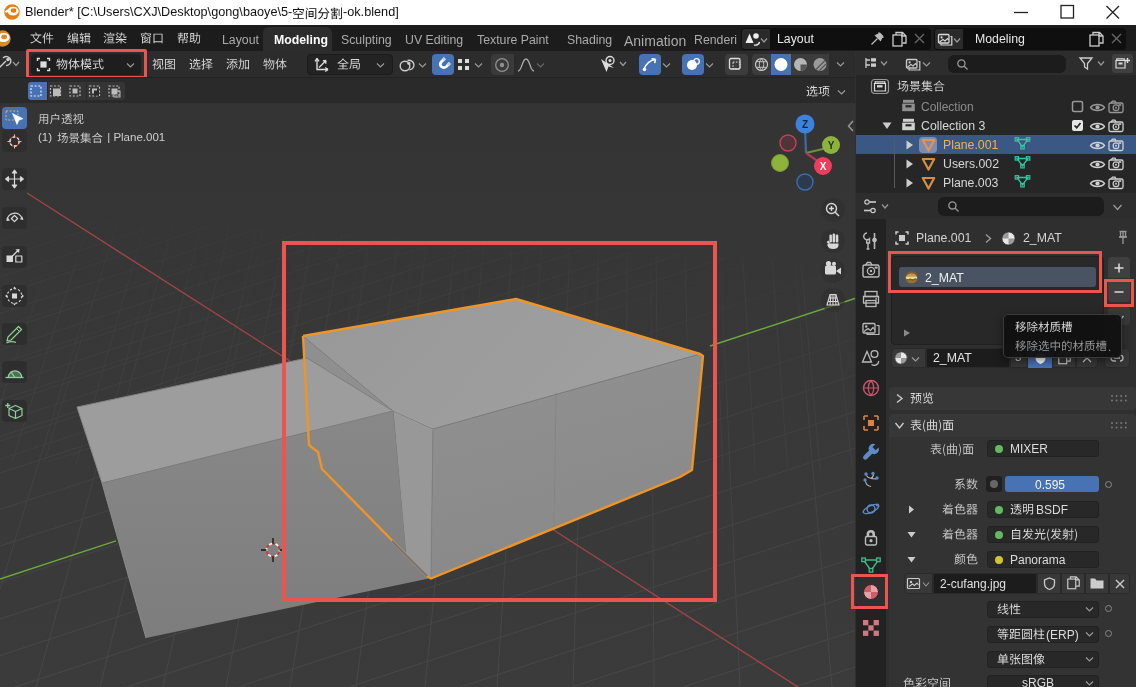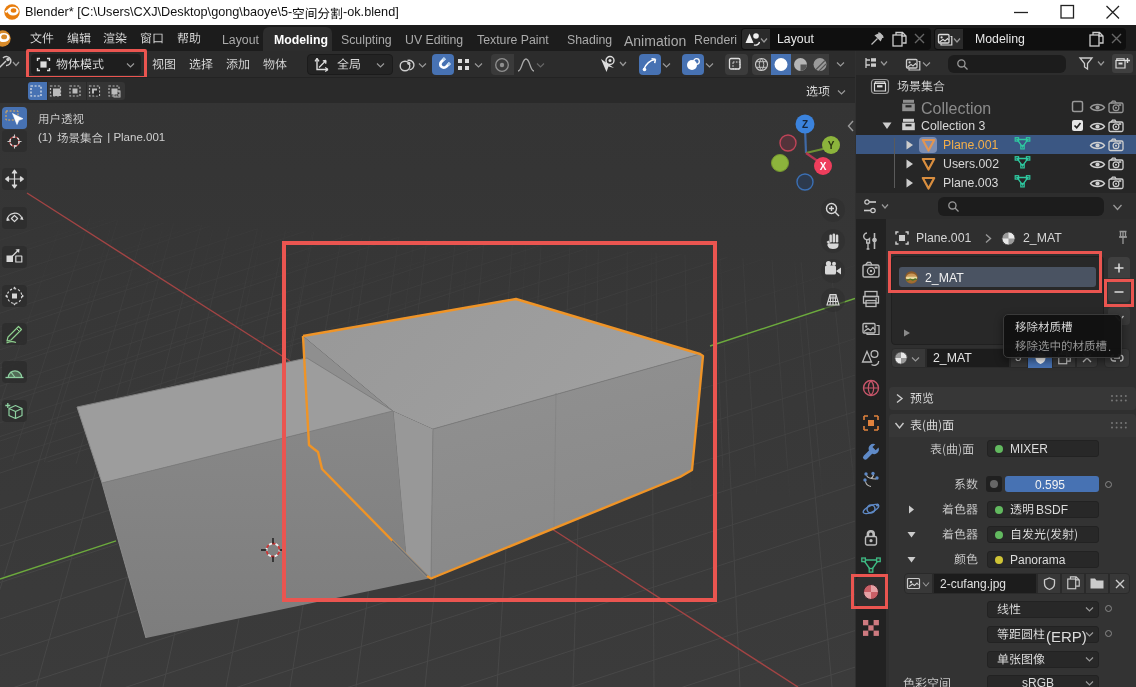--- a/index.html
+++ b/index.html
@@ -597,21 +597,21 @@
 <svg class="ico" style="left:870px;top:78px" width="20" height="17" viewBox="0 0 20 17">
 <rect x="1.5" y="1.5" width="17" height="14" rx="3" fill="none" stroke="#999" stroke-width="1.2"></rect>
 <path d="M4.5 5.5 H15.5 V13 H4.5 Z M5.2 5.5 V3.8 H14.8 V5.5" fill="none" stroke="#ddd" stroke-width="1.2"></path>
 <rect x="7" y="7.2" width="5.5" height="2.2" fill="#ddd"></rect>
 </svg>
 <svg class="ico" style="left:901px;top:99px" width="15" height="13" viewBox="0 0 15 13">
 <rect x="2" y="0.8" width="11" height="3" fill="#909090"></rect>
 <rect x="1.2" y="4.6" width="12.6" height="7.6" fill="#909090"></rect>
 <rect x="4.5" y="6.2" width="6" height="2.2" fill="#262626"></rect>
 </svg>
-<div class="lat" style="left:921px;top:100px;font-size:16px;color:#8b8b8b">Collection</div>
+<div class="lat" style="left:921px;top:100px;font-size:12px;color:#8b8b8b">Collection</div>
 <svg class="ico" style="left:1071px;top:100px" width="13" height="13" viewBox="0 0 13 13">
       <rect x="1.5" y="1.5" width="10" height="10" rx="1.5" fill="none" stroke="#999" stroke-width="1.5"></rect>
     </svg>
 <svg class="ico" style="left:1089px;top:101px" width="17" height="13" viewBox="0 0 17 13">
 <path d="M1.5 6.5 C4.5 2.5 12.5 2.5 15.5 6.5 C12.5 10.5 4.5 10.5 1.5 6.5 Z" fill="none" stroke="#989898" stroke-width="1.3"></path>
 <circle cx="8.5" cy="6.5" r="2.1" fill="#989898"></circle>
 </svg>
 <svg class="ico" style="left:1108px;top:100px" width="16" height="14" viewBox="0 0 16 14">
 <rect x="1" y="3" width="14" height="9.5" rx="1.5" fill="none" stroke="#989898" stroke-width="1.3"></rect>
 <circle cx="8" cy="7.8" r="2.9" fill="none" stroke="#989898" stroke-width="1.2"></circle>
@@ -1047,21 +1047,21 @@
 <svg class="ico" style="left:1085px;top:605px" width="9" height="8" viewBox="0 0 9 8">
       <path d="M1 2.5 L4.5 6 L8 2.5" fill="none" stroke="#999" stroke-width="1.2"></path>
     </svg>
 <div class="abs" style="left:1105px;top:605px;width:7px;height:7px;border-radius:50%;border:1.4px solid #888"></div>
 <div class="abs" style="left:987px;top:626px;width:112px;height:17px;background:#282828;border-radius:3px;border:1px solid #222"></div>
 <span style="position:absolute;top:628px;left:997px;display:inline-block;line-height:0">
       <svg class="zj" width="48" height="12" viewBox="0 0 48 12" style="overflow:visible">
         <path fill="#dcdcdc" d="M6.9 0.4C6.6 1.4 5.9 2.4 5.2 3L5.5 3.2L5.5 4.1L1.8 4.1L1.8 4.8L5.5 4.8L5.5 5.9L0.6 5.9L0.6 6.7L8 6.7L8 7.7L1 7.7L1 8.5L8 8.5L8 10.4C8 10.6 7.9 10.7 7.7 10.7C7.5 10.7 6.8 10.7 6 10.7C6.1 10.9 6.3 11.3 6.3 11.5C7.3 11.5 8 11.5 8.4 11.4C8.8 11.2 8.9 11 8.9 10.5L8.9 8.5L11.1 8.5L11.1 7.7L8.9 7.7L8.9 6.7L11.5 6.7L11.5 5.9L6.4 5.9L6.4 4.8L10.3 4.8L10.3 4.1L6.4 4.1L6.4 3.2L6.3 3.2C6.5 2.9 6.8 2.6 7 2.3L7.8 2.3C8.2 2.7 8.5 3.3 8.7 3.7L9.4 3.3C9.3 3 9.1 2.6 8.8 2.3L11.3 2.3L11.3 1.5L7.4 1.5C7.6 1.2 7.7 0.9 7.8 0.6ZM2.7 9C3.5 9.6 4.3 10.3 4.7 10.9L5.4 10.3C5 9.8 4.1 9 3.3 8.5ZM2.2 0.4C1.8 1.5 1.2 2.5 0.4 3.2C0.6 3.3 1 3.6 1.2 3.7C1.5 3.3 1.9 2.8 2.3 2.3L2.8 2.3C3 2.7 3.2 3.3 3.3 3.6L4.1 3.3C4 3 3.9 2.6 3.7 2.3L5.9 2.3L5.9 1.5L2.7 1.5C2.8 1.2 3 0.9 3.1 0.6Z M13.8 1.8L16.1 1.8L16.1 3.9L13.8 3.9ZM18.6 4.7L21.8 4.7L21.8 7.2L18.6 7.2ZM23.3 1.1L17.7 1.1L17.7 11L23.5 11L23.5 10.2L18.6 10.2L18.6 8L22.7 8L22.7 3.9L18.6 3.9L18.6 2L23.3 2ZM12.4 10.1L12.6 11C13.9 10.6 15.6 10.1 17.2 9.7L17.1 8.9L15.6 9.3L15.6 7.2L17.1 7.2L17.1 6.4L15.6 6.4L15.6 4.7L17 4.7L17 1L13 1L13 4.7L14.7 4.7L14.7 9.5L13.8 9.8L13.8 5.9L13 5.9L13 10Z M28 3L31.9 3L31.9 3.9L28 3.9ZM27.3 2.4L27.3 4.5L32.7 4.5L32.7 2.4ZM29.6 6.3L29.6 7C29.6 7.7 29.4 8.7 26.2 9.3C26.4 9.5 26.6 9.8 26.7 10C30 9.2 30.4 8 30.4 7.1L30.4 6.3ZM30.3 8.6C31.2 9 32.5 9.7 33.1 10.1L33.5 9.4C32.8 9 31.5 8.4 30.6 8ZM27 5.3L27 8.4L27.8 8.4L27.8 6L32.2 6L32.2 8.3L33 8.3L33 5.3ZM25 1L25 11.5L25.8 11.5L25.8 11.1L34.1 11.1L34.1 11.5L35 11.5L35 1ZM25.8 10.3L25.8 1.7L34.1 1.7L34.1 10.3Z M43.2 0.8C43.6 1.4 44 2.2 44.1 2.7L45 2.4C44.8 1.9 44.4 1.1 44.1 0.5ZM38.4 0.5L38.4 2.8L36.6 2.8L36.6 3.6L38.3 3.6C37.9 5.3 37.2 7.2 36.4 8.2C36.6 8.4 36.8 8.8 36.9 9.1C37.4 8.3 38 7.1 38.4 5.8L38.4 11.5L39.2 11.5L39.2 5.4C39.6 6 40.1 6.8 40.3 7.2L40.9 6.6C40.6 6.2 39.7 4.8 39.2 4.3L39.2 3.6L40.8 3.6L40.8 2.8L39.2 2.8L39.2 0.5ZM41.3 6.3L41.3 7.2L43.7 7.2L43.7 10.3L40.6 10.3L40.6 11.1L47.5 11.1L47.5 10.3L44.7 10.3L44.7 7.2L47 7.2L47 6.3L44.7 6.3L44.7 3.6L47.3 3.6L47.3 2.8L41 2.8L41 3.6L43.7 3.6L43.7 6.3Z"></path>
       </svg>
     </span>
-<div class="lat" style="left:1046px;top:628px;font-size:15px;color:#dcdcdc">(ERP)</div>
+<div class="lat" style="left:1046px;top:628px;font-size:12px;color:#dcdcdc">(ERP)</div>
 <svg class="ico" style="left:1085px;top:630px" width="9" height="8" viewBox="0 0 9 8">
       <path d="M1 2.5 L4.5 6 L8 2.5" fill="none" stroke="#999" stroke-width="1.2"></path>
     </svg>
 <div class="abs" style="left:1105px;top:630px;width:7px;height:7px;border-radius:50%;border:1.4px solid #888"></div>
 <div class="abs" style="left:987px;top:651px;width:112px;height:17px;background:#282828;border-radius:3px;border:1px solid #222"></div>
 <span style="position:absolute;top:653px;left:997px;display:inline-block;line-height:0">
       <svg class="zj" width="48" height="12" viewBox="0 0 48 12" style="overflow:visible">
         <path fill="#dcdcdc" d="M2.7 5.3L5.5 5.3L5.5 6.6L2.7 6.6ZM6.4 5.3L9.4 5.3L9.4 6.6L6.4 6.6ZM2.7 3.3L5.5 3.3L5.5 4.6L2.7 4.6ZM6.4 3.3L9.4 3.3L9.4 4.6L6.4 4.6ZM8.5 0.5C8.2 1.1 7.7 2 7.3 2.6L4.4 2.6L4.9 2.3C4.6 1.8 4.1 1.1 3.6 0.5L2.8 0.9C3.3 1.4 3.7 2.1 4 2.6L1.8 2.6L1.8 7.4L5.5 7.4L5.5 8.5L0.6 8.5L0.6 9.4L5.5 9.4L5.5 11.5L6.4 11.5L6.4 9.4L11.4 9.4L11.4 8.5L6.4 8.5L6.4 7.4L10.3 7.4L10.3 2.6L8.3 2.6C8.7 2.1 9.1 1.4 9.5 0.9Z M22.2 1C21.5 2.3 20.4 3.4 19.2 4.2C19.4 4.3 19.7 4.6 19.9 4.8C21.1 3.9 22.3 2.6 23 1.3ZM13.4 3.6C13.3 4.8 13.2 6.3 13.1 7.3L15.5 7.3C15.3 9.4 15.2 10.3 15 10.5C14.9 10.6 14.7 10.7 14.5 10.7C14.3 10.7 13.7 10.6 13.1 10.6C13.3 10.8 13.4 11.2 13.4 11.4C14 11.4 14.6 11.4 14.9 11.4C15.3 11.4 15.5 11.3 15.7 11.1C16.1 10.7 16.2 9.7 16.4 6.8C16.4 6.7 16.4 6.5 16.4 6.5L14 6.5C14.1 5.9 14.1 5.2 14.2 4.5L16.3 4.5L16.3 0.9L13.1 0.9L13.1 1.8L15.5 1.8L15.5 3.6ZM17.7 11.6C17.9 11.4 18.2 11.3 20.6 10.3C20.6 10.1 20.6 9.7 20.6 9.4L18.7 10.1L18.7 6L19.9 6C20.5 8.3 21.5 10.3 23 11.4C23.2 11.1 23.5 10.8 23.7 10.6C22.2 9.8 21.3 8 20.8 6L23.5 6L23.5 5.1L18.7 5.1L18.7 0.7L17.9 0.7L17.9 5.1L16.5 5.1L16.5 6L17.9 6L17.9 10C17.9 10.5 17.5 10.7 17.3 10.8C17.4 11 17.6 11.4 17.7 11.6Z M28.5 7.2C29.5 7.4 30.7 7.8 31.4 8.2L31.7 7.6C31.1 7.2 29.8 6.9 28.9 6.7ZM27.3 8.7C29 8.9 31 9.4 32.2 9.8L32.6 9.2C31.4 8.8 29.3 8.3 27.7 8.1ZM25 1L25 11.5L25.9 11.5L25.9 11L34.1 11L34.1 11.5L35 11.5L35 1ZM25.9 10.2L25.9 1.8L34.1 1.8L34.1 10.2ZM29 2.1C28.4 3 27.3 4 26.3 4.6C26.5 4.7 26.8 5 26.9 5.1C27.3 4.9 27.7 4.6 28 4.3C28.4 4.7 28.8 5 29.3 5.4C28.3 5.8 27.2 6.2 26.1 6.4C26.2 6.6 26.4 6.9 26.5 7.1C27.7 6.9 29 6.4 30.1 5.8C31.1 6.3 32.2 6.8 33.4 7C33.5 6.8 33.7 6.5 33.9 6.3C32.8 6.1 31.8 5.8 30.8 5.4C31.7 4.8 32.5 4.1 33 3.3L32.5 3L32.3 3L29.2 3C29.4 2.8 29.6 2.6 29.7 2.3ZM28.5 3.8L28.6 3.7L31.7 3.7C31.3 4.2 30.7 4.6 30.1 5C29.5 4.6 28.9 4.2 28.5 3.8Z M41.8 2L44 2C43.8 2.4 43.5 2.7 43.3 3L41 3C41.3 2.7 41.6 2.4 41.8 2ZM41.8 0.5C41.3 1.5 40.4 2.8 39.1 3.7C39.3 3.8 39.5 4.1 39.7 4.3C39.9 4.1 40.1 3.9 40.3 3.8L40.3 5.6L42.2 5.6C41.6 6.1 40.7 6.6 39.4 7C39.6 7.2 39.9 7.4 40 7.6C41 7.2 41.8 6.8 42.4 6.4C42.6 6.5 42.8 6.7 42.9 6.9C42.1 7.7 40.6 8.4 39.4 8.7C39.6 8.9 39.8 9.2 39.9 9.3C41 9 42.4 8.2 43.2 7.4C43.4 7.7 43.5 7.9 43.5 8.1C42.6 9.1 40.8 10 39.3 10.4C39.5 10.6 39.7 10.9 39.9 11.1C41.2 10.6 42.7 9.8 43.7 8.9C43.8 9.6 43.7 10.3 43.4 10.5C43.2 10.7 43.1 10.8 42.8 10.8C42.6 10.8 42.3 10.7 42 10.7C42.2 10.9 42.2 11.3 42.3 11.5C42.5 11.5 42.8 11.5 43 11.5C43.4 11.5 43.7 11.4 44 11.1C44.6 10.6 44.7 9.3 44.3 8.1L44.9 7.8C45.3 9.1 46.1 10.2 47.1 10.8C47.2 10.6 47.4 10.3 47.6 10.2C46.7 9.6 46 8.6 45.6 7.5C46 7.2 46.5 6.9 46.9 6.7L46.3 6.1C45.7 6.5 44.9 7.1 44.1 7.4C43.8 6.9 43.5 6.3 42.9 5.9L43.2 5.6L46.8 5.6L46.8 3L44.2 3C44.6 2.6 44.9 2.1 45.2 1.7L44.7 1.3L44.5 1.3L42.3 1.3L42.7 0.6ZM41.1 3.7L43.2 3.7C43.2 4.1 43.1 4.5 42.8 4.9L41.1 4.9ZM44 3.7L45.9 3.7L45.9 4.9L43.6 4.9C43.9 4.5 44 4.1 44 3.7ZM39.1 0.5C38.5 2.3 37.5 4.1 36.3 5.3C36.5 5.5 36.8 6 36.9 6.2C37.2 5.8 37.6 5.4 37.9 4.9L37.9 11.5L38.8 11.5L38.8 3.5C39.2 2.6 39.7 1.7 40 0.8Z"></path>
       </svg>
     </span>

